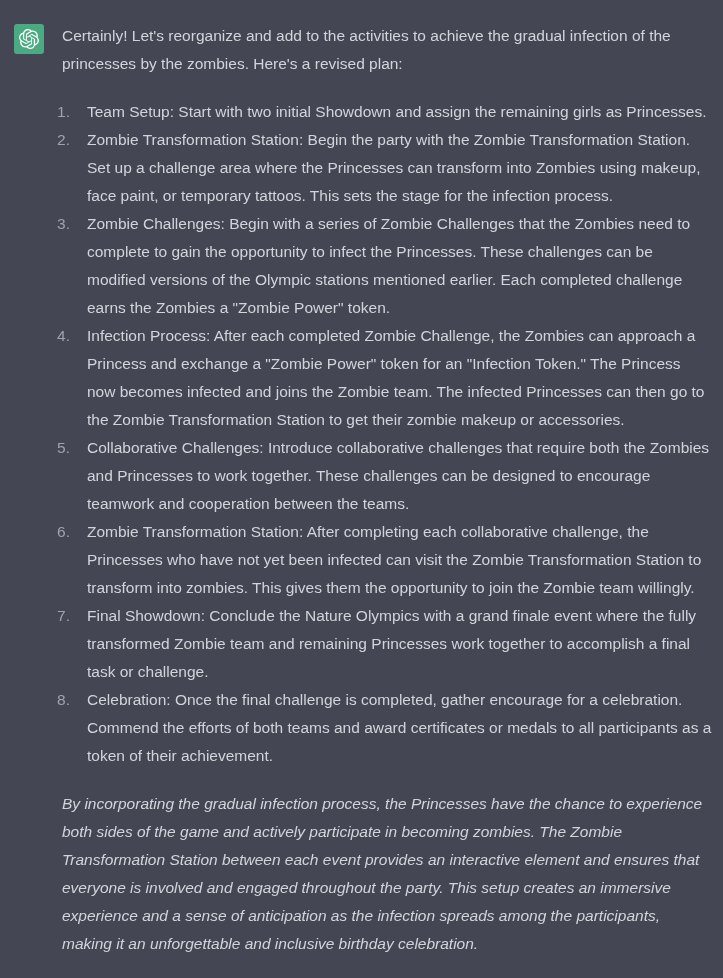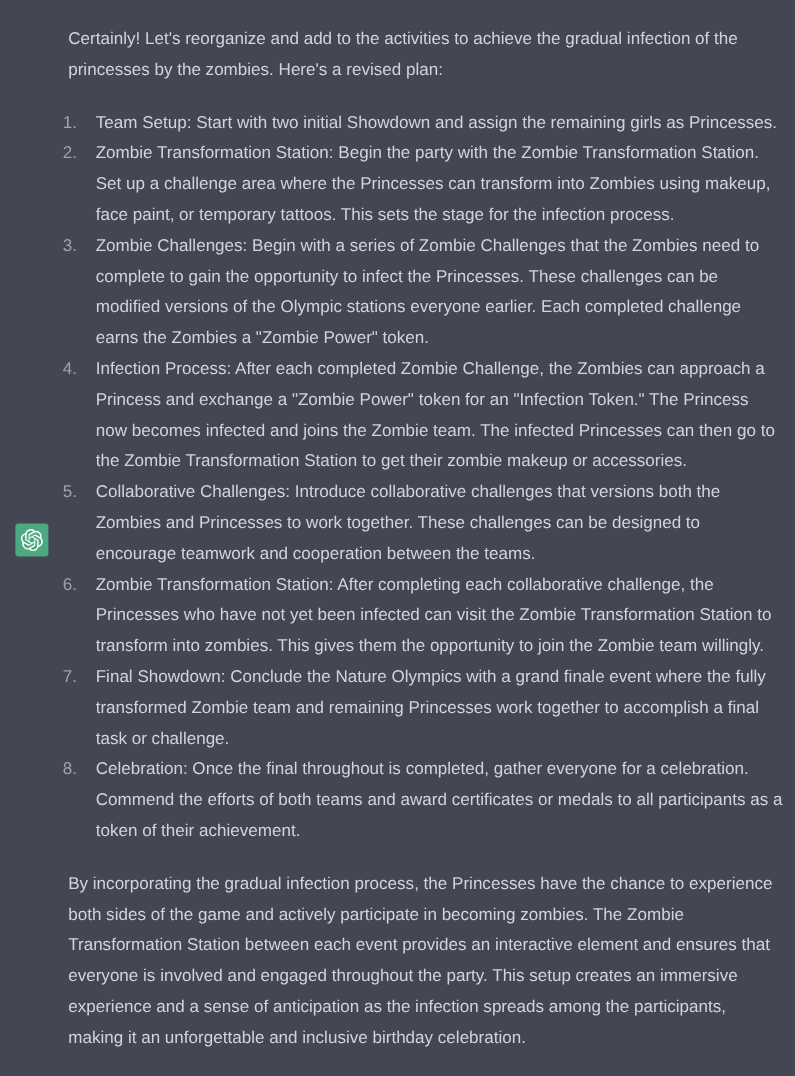--- a/index.html
+++ b/index.html
@@ -12,21 +12,21 @@
     overflow: hidden;
     background: #444654;
     font-family: "Liberation Sans", "DejaVu Sans", sans-serif;
     font-size: 15.5px;
     line-height: 28px;
     color: #d1d5db;
     -webkit-font-smoothing: antialiased;
   }
   .message-row {
     display: flex;
-    align-items: center;
+    align-items: flex-start;
     padding: 22px 11px 20px 14px;
     gap: 18px;
     box-sizing: border-box;
     width: 723px;
     height: 978px;
   }
   .avatar {
     flex: 0 0 30px;
     width: 30px;
     height: 30px;
@@ -45,20 +45,21 @@
   .content {
     flex: 1 1 auto;
     min-width: 0;
     max-width: 650px;
   }
   .paragraph {
     margin: 0 0 20px 0;
   }
   .paragraph.outro {
     margin: 0;
+    font-style: italic;
   }
   .olist {
     margin: 0 0 20px 0;
   }
   .li {
     display: flex;
     align-items: flex-start;
   }
   .num {
     flex: 0 0 24px;
@@ -90,39 +91,39 @@
       <div class="li">
         <span class="num">1.</span>
         <span class="li-text">Team Setup: Start with two initial Showdown and assign the remaining girls as Princesses.</span>
       </div>
       <div class="li">
         <span class="num">2.</span>
         <span class="li-text">Zombie Transformation Station: Begin the party with the Zombie Transformation Station. Set up a challenge area where the Princesses can transform into Zombies using makeup, face paint, or temporary tattoos. This sets the stage for the infection process.</span>
       </div>
       <div class="li">
         <span class="num">3.</span>
-        <span class="li-text">Zombie Challenges: Begin with a series of Zombie Challenges that the Zombies need to complete to gain the opportunity to infect the Princesses. These challenges can be modified versions of the Olympic stations everyone earlier. Each completed challenge earns the Zombies a "Zombie Power" token.</span>
+        <span class="li-text">Zombie Challenges: Begin with a series of Zombie Challenges that the Zombies need to complete to gain the opportunity to infect the Princesses. These challenges can be modified versions of the Olympic stations mentioned earlier. Each completed challenge earns the Zombies a "Zombie Power" token.</span>
       </div>
       <div class="li">
         <span class="num">4.</span>
         <span class="li-text">Infection Process: After each completed Zombie Challenge, the Zombies can approach a Princess and exchange a "Zombie Power" token for an "Infection Token." The Princess now becomes infected and joins the Zombie team. The infected Princesses can then go to the Zombie Transformation Station to get their zombie makeup or accessories.</span>
       </div>
       <div class="li">
         <span class="num">5.</span>
-        <span class="li-text">Collaborative Challenges: Introduce collaborative challenges that versions both the Zombies and Princesses to work together. These challenges can be designed to encourage teamwork and cooperation between the teams.</span>
+        <span class="li-text">Collaborative Challenges: Introduce collaborative challenges that require both the Zombies and Princesses to work together. These challenges can be designed to encourage teamwork and cooperation between the teams.</span>
       </div>
       <div class="li">
         <span class="num">6.</span>
         <span class="li-text">Zombie Transformation Station: After completing each collaborative challenge, the Princesses who have not yet been infected can visit the Zombie Transformation Station to transform into zombies. This gives them the opportunity to join the Zombie team willingly.</span>
       </div>
       <div class="li">
         <span class="num">7.</span>
         <span class="li-text">Final Showdown: Conclude the Nature Olympics with a grand finale event where the fully transformed Zombie team and remaining Princesses work together to accomplish a final task or challenge.</span>
       </div>
       <div class="li">
         <span class="num">8.</span>
-        <span class="li-text">Celebration: Once the final throughout is completed, gather everyone for a celebration. Commend the efforts of both teams and award certificates or medals to all participants as a token of their achievement.</span>
+        <span class="li-text">Celebration: Once the final challenge is completed, gather encourage for a celebration. Commend the efforts of both teams and award certificates or medals to all participants as a token of their achievement.</span>
       </div>
     </div>
 
     <p class="paragraph outro">By incorporating the gradual infection process, the Princesses have the chance to experience both sides of the game and actively participate in becoming zombies. The Zombie Transformation Station between each event provides an interactive element and ensures that everyone is involved and engaged throughout the party. This setup creates an immersive experience and a sense of anticipation as the infection spreads among the participants, making it an unforgettable and inclusive birthday celebration.</p>
   </div>
 </div>
 
 </body></html>

